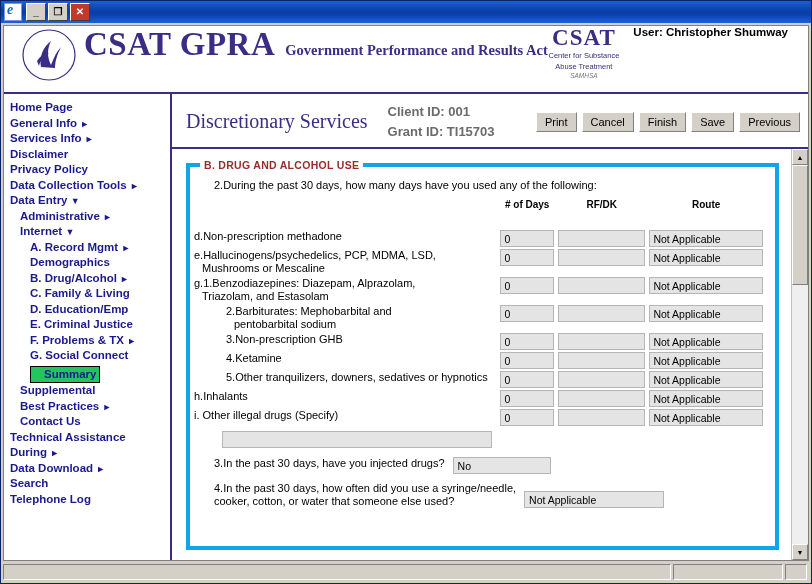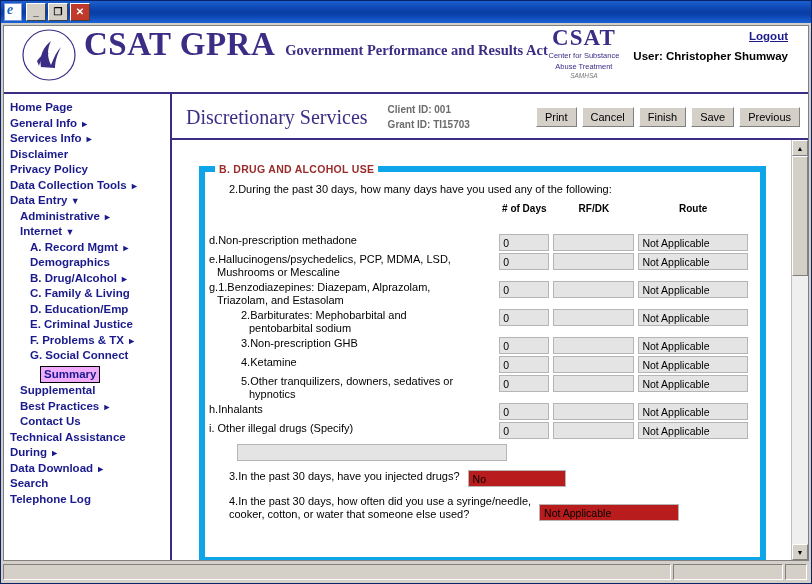--- a/index.html
+++ b/index.html
@@ -187,24 +187,24 @@
     padding: 2px 0 2px 0;
     white-space: nowrap;
     cursor: pointer;
   }
   .nav-item .arrow { font-size: 9px; }
   .nav-item.lvl1 { padding-left: 10px; }
   .nav-item.lvl2 { padding-left: 20px; }
   .nav-item.selected {
     display: inline-block;
     border: 1px solid #000000;
-    background: #f0abfc;
-    padding-left: 3px;
+    background: #22c55e;
+    padding-left: 13px;
     padding-right: 3px;
-    margin-left: 30px;
+    margin-left: 20px;
     color: #1a1a8c;
   }
 
   
   .content {
     flex: 1 1 auto;
     display: flex;
     flex-direction: column;
     overflow: hidden;
     background: #ffffff;
@@ -219,21 +219,21 @@
   .page-title {
     font-family: "Liberation Serif", serif;
     font-size: 20px;
     color: #3b2d86;
     font-weight: normal;
     flex: 0 0 auto;
   }
   .ids {
     margin-left: 20px;
     flex: 1 1 auto;
-    font-size: 10px;
+    font-size: 13px;
     font-weight: bold;
     color: #6b6b6b;
     line-height: 1.5;
   }
   .btnrow { display: flex; gap: 5px; flex: 0 0 auto; }
   .formbtn {
     font-family: "Liberation Sans", sans-serif;
     font-size: 11px;
     color: #000;
     background: #d4d0c8;
@@ -248,22 +248,22 @@
     flex: 1 1 auto;
     display: flex;
     overflow: hidden;
   }
   .form-area {
     flex: 1 1 auto;
     padding: 10px 12px 10px 14px;
     overflow: hidden;
   }
   fieldset.section {
-    border: 6px solid #0ea5e9;
-    margin: 13px;
+    border: 4px solid #0ea5e9;
+    margin: 0;
     padding: 6px 10px 10px 10px;
     height: 100%;
     box-sizing: border-box;
   }
   legend.section-title {
     font-size: 10.5px;
     font-weight: bold;
     color: #9a2b2b;
     letter-spacing: 0.3px;
     padding: 0 4px;
@@ -322,21 +322,21 @@
   }
   .tail-q {
     display: flex;
     align-items: flex-start;
     font-size: 11px;
     margin-top: 8px;
     padding-left: 14px;
   }
   .tail-q .qtext { line-height: 1.2; }
   .tail-box {
-    background: #b91c1c;
+    background: #e5e5e5;
     border: 1px solid #b5b5b5;
     height: 17px;
     box-sizing: border-box;
     font-size: 10.5px;
     padding: 2px 4px 0 4px;
     margin-left: 8px;
   }
   .tail-box.w1 { width: 98px; }
   .tail-box.w2 { width: 140px; }
 
@@ -416,21 +416,20 @@
         <span class="brand-main">CSAT GPRA</span>
         <span class="brand-sub">Government Performance and Results Act</span>
       </div>
       <div class="csat-logo">
         <div class="c1">CSAT</div>
         <div class="c2">Center for Substance</div>
         <div class="c2">Abuse Treatment</div>
         <div class="c3">SAMHSA</div>
       </div>
       <div class="banner-right">
-        <div><span class="logout-link">Logout</span></div>
         <div class="user-line">User: Christopher Shumway</div>
       </div>
     </div>
 
     <div class="body-split">
 
       <div class="sidebar">
         <div class="nav-item"><span>Home Page</span></div>
         <div class="nav-item"><span>General Info</span> <span class="arrow">►</span></div>
         <div class="nav-item"><span>Services Info</span> <span class="arrow">►</span></div>

